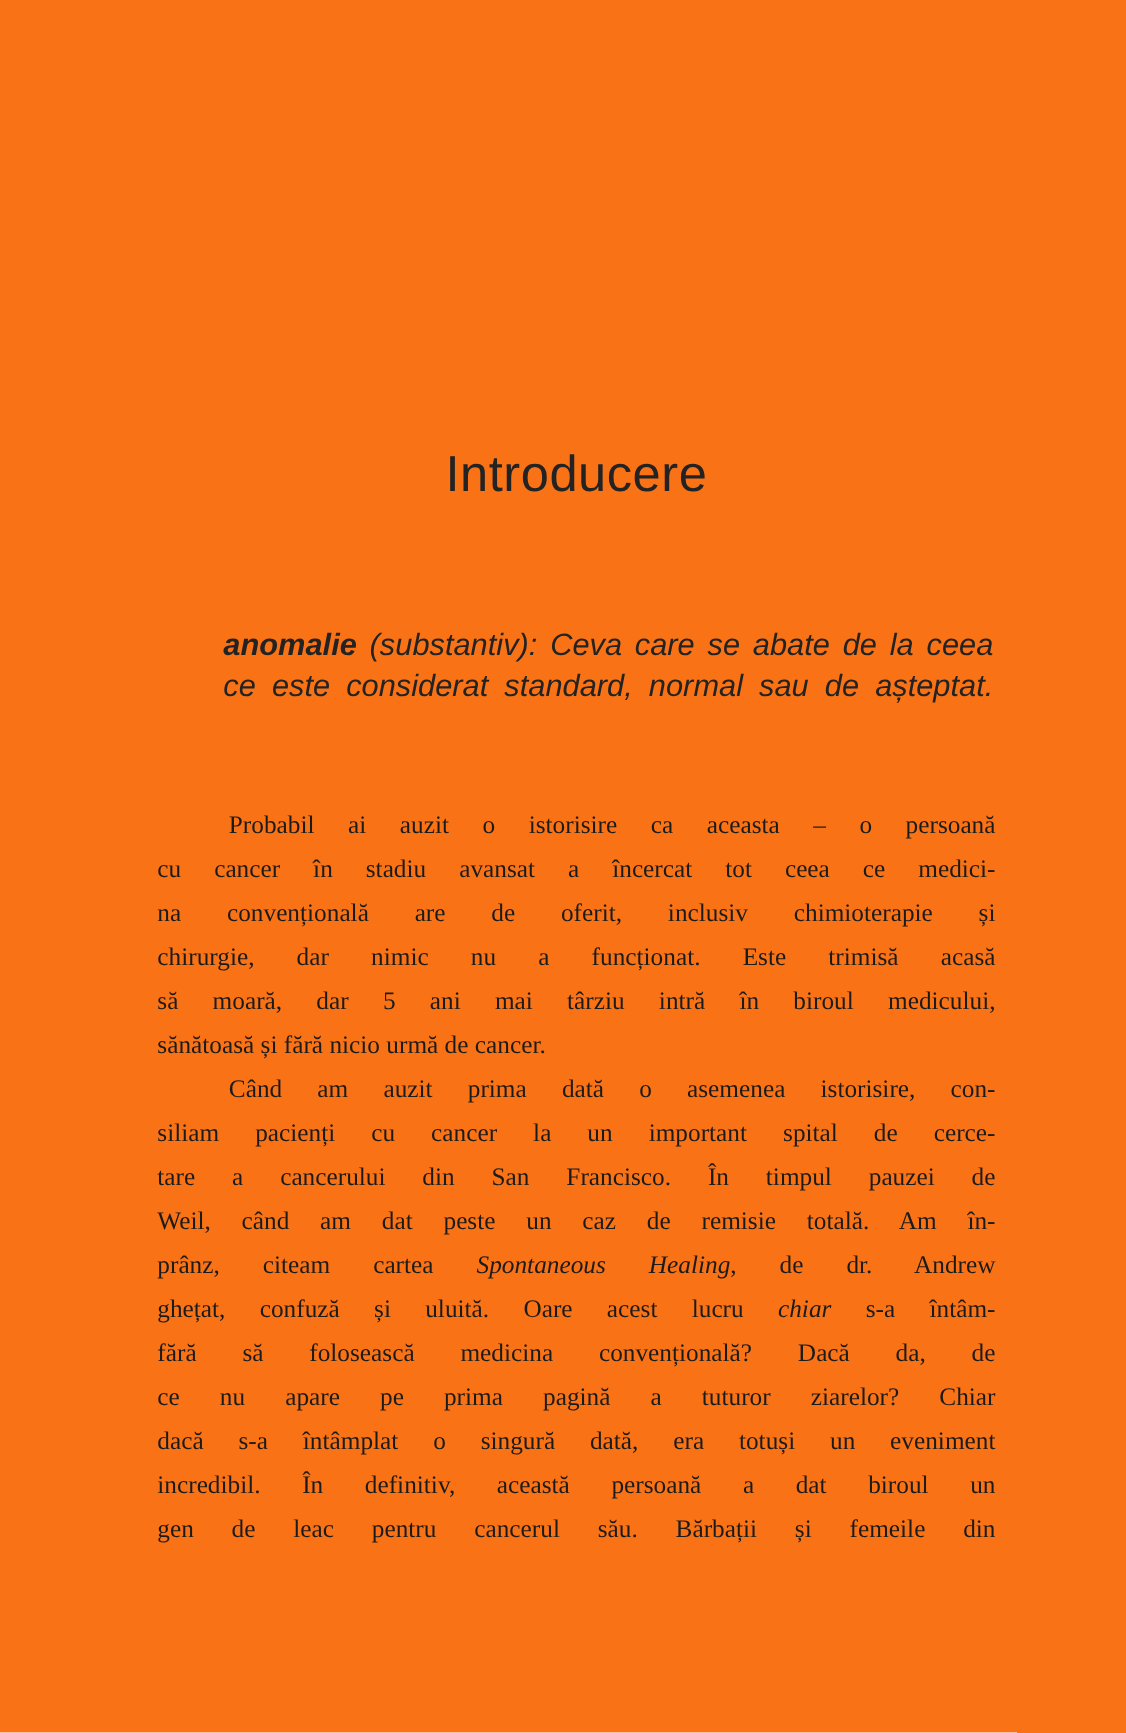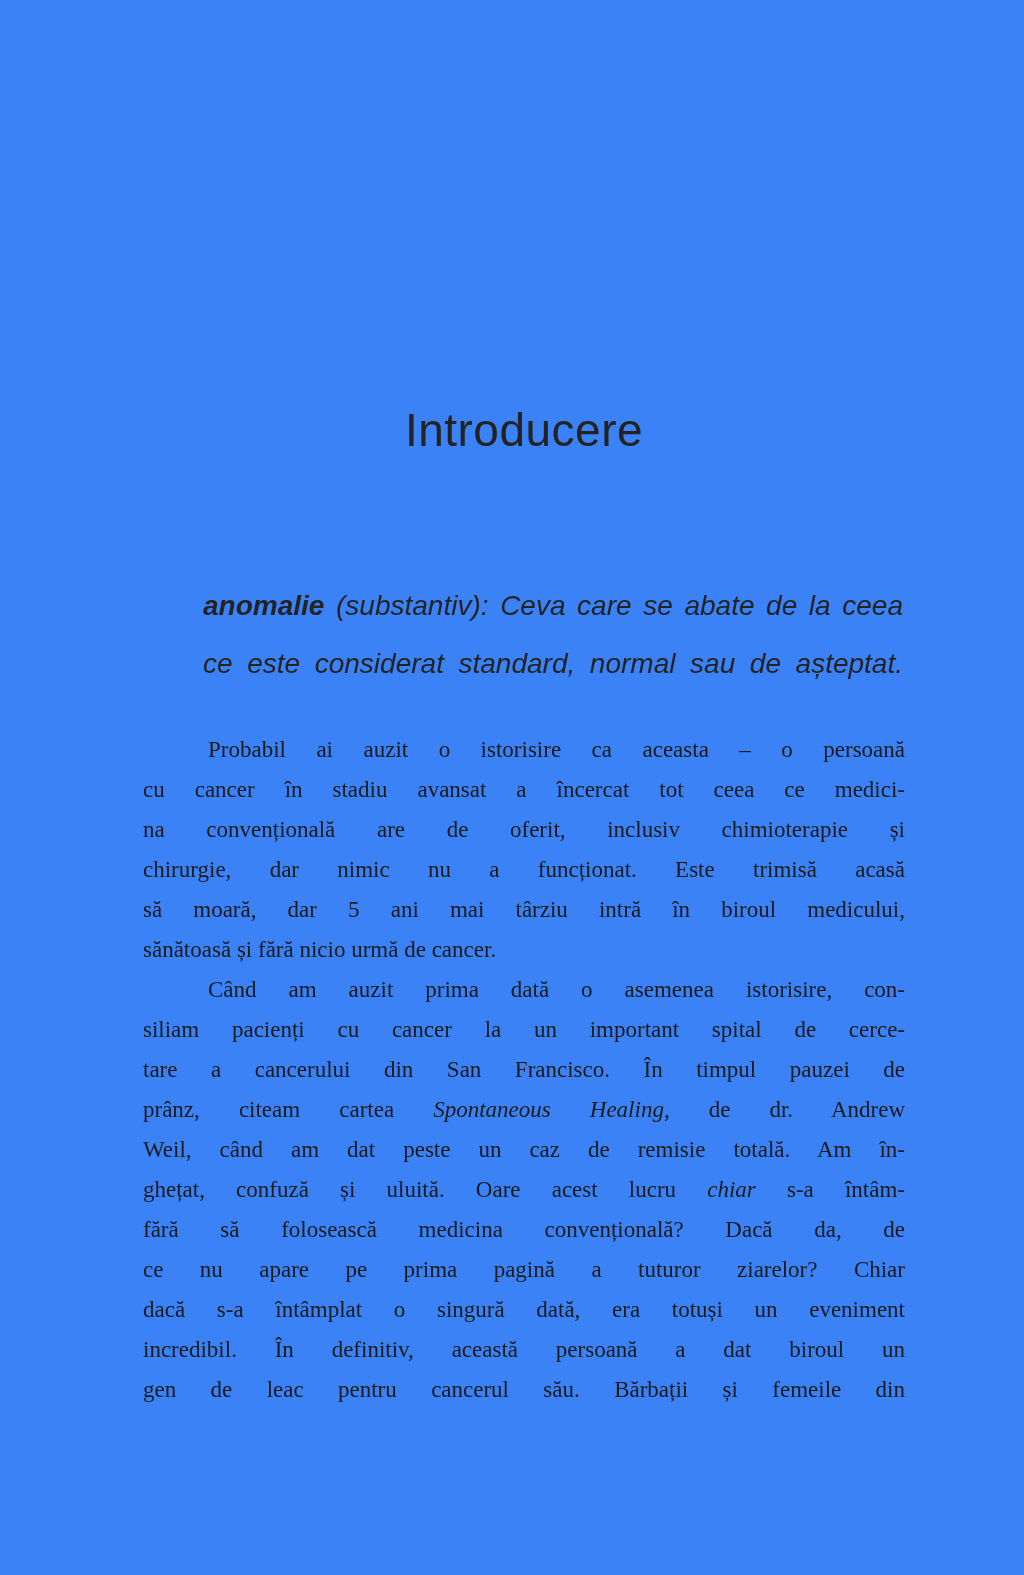--- a/index.html
+++ b/index.html
@@ -1,20 +1,20 @@
 <!DOCTYPE html>
 <html><head>
 <meta charset="utf-8">
 <style>
   html, body { margin: 0; padding: 0; background: #ffffff; }
   .page {
     position: relative;
     width: 1024px;
     height: 1575px;
-    background: #3b82f6;
+    background: #f97316;
     overflow: hidden;
   }
   .chapter-title {
     position: absolute;
     left: 143px;
     top: 404px;
     width: 762px;
     margin: 0;
     text-align: center;
     font-family: "Liberation Sans", "DejaVu Sans", sans-serif;
@@ -31,21 +31,20 @@
     width: 700px;
     font-family: "Liberation Sans", "DejaVu Sans", sans-serif;
     font-style: italic;
     font-size: 28px;
     line-height: 38px;
     color: #232323;
   }
   .definition .line {
     text-align: justify;
     text-align-last: justify;
-    margin-top: 20px;
   }
   .definition .seg-bold { font-weight: 700; }
   .body-text {
     position: absolute;
     left: 143px;
     top: 730px;
     width: 762px;
     font-family: "Liberation Serif", "DejaVu Serif", serif;
     font-size: 23px;
     line-height: 40px;
@@ -80,22 +79,22 @@
         <div class="line"><span>cu cancer în stadiu avansat a încercat tot ceea ce medici-</span></div>
         <div class="line"><span>na convențională are de oferit, inclusiv chimioterapie și</span></div>
         <div class="line"><span>chirurgie, dar nimic nu a funcționat. Este trimisă acasă</span></div>
         <div class="line"><span>să moară, dar 5 ani mai târziu intră în biroul medicului,</span></div>
         <div class="line last-line"><span>sănătoasă și fără nicio urmă de cancer.</span></div>
       </div>
       <div>
         <div class="line first-line"><span>Când am auzit prima dată o asemenea istorisire, con-</span></div>
         <div class="line"><span>siliam pacienți cu cancer la un important spital de cerce-</span></div>
         <div class="line"><span>tare a cancerului din San Francisco. În timpul pauzei de</span></div>
+        <div class="line"><span>Weil, când am dat peste un caz de remisie totală. Am în-</span></div>
         <div class="line"><span>prânz, citeam cartea </span><span class="seg-italic">Spontaneous Healing</span><span>, de dr. Andrew</span></div>
-        <div class="line"><span>Weil, când am dat peste un caz de remisie totală. Am în-</span></div>
         <div class="line"><span>ghețat, confuză și uluită. Oare acest lucru </span><span class="seg-italic">chiar</span><span> s-a întâm-</span></div>
         <div class="line"><span>fără să folosească medicina convențională? Dacă da, de</span></div>
         <div class="line"><span>ce nu apare pe prima pagină a tuturor ziarelor? Chiar</span></div>
         <div class="line"><span>dacă s-a întâmplat o singură dată, era totuși un eveniment</span></div>
         <div class="line"><span>incredibil. În definitiv, această persoană a dat biroul un</span></div>
         <div class="line"><span>gen de leac pentru cancerul său. Bărbații și femeile din</span></div>
       </div>
     </div>
 </div>
 

